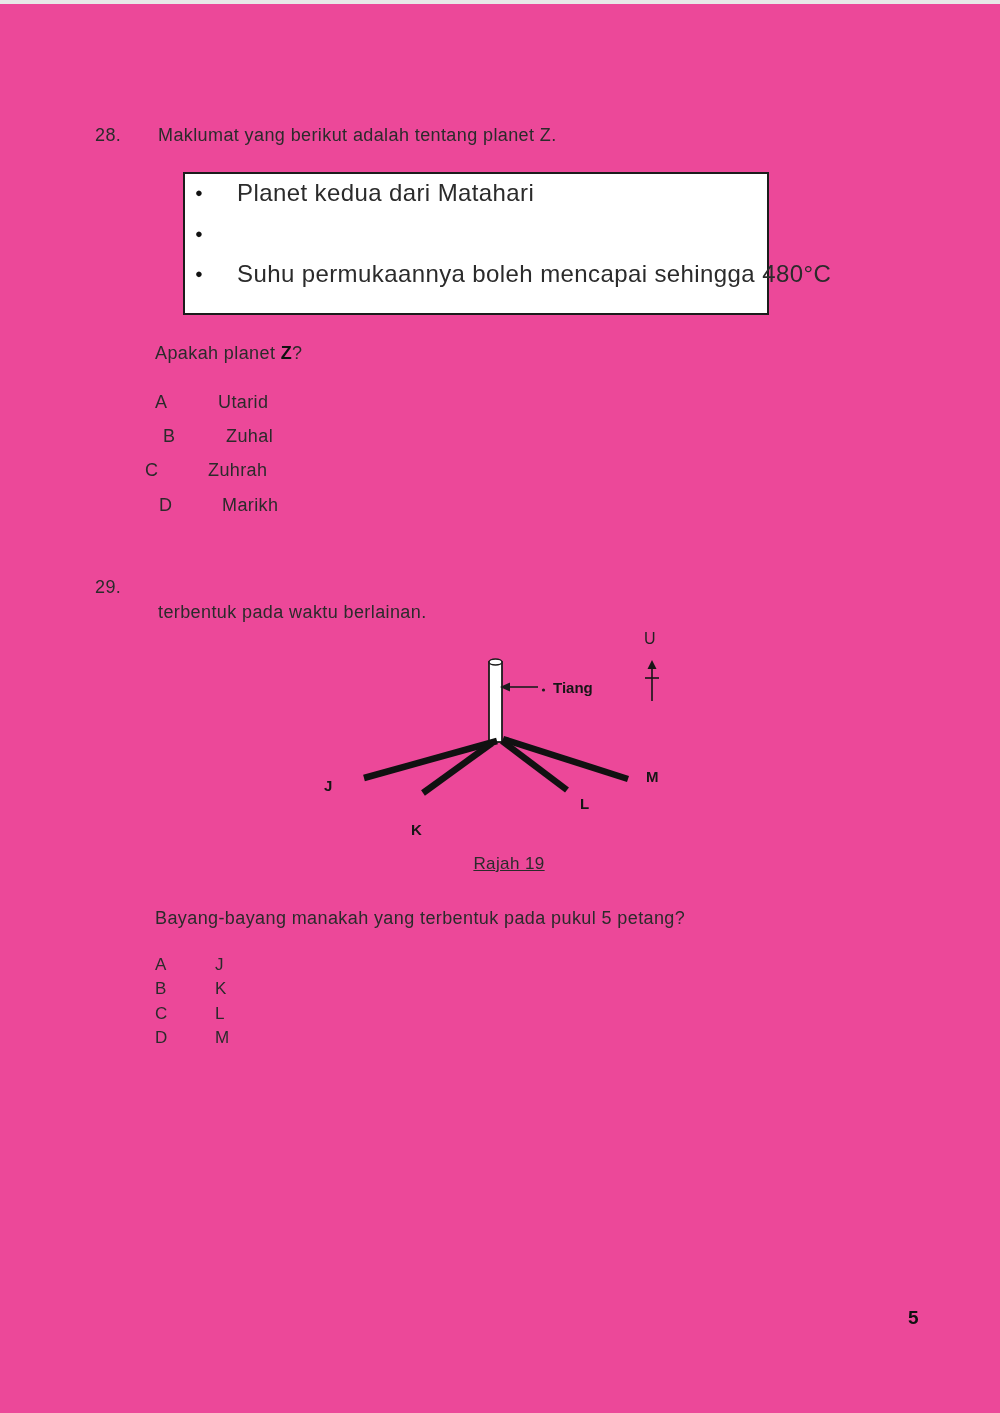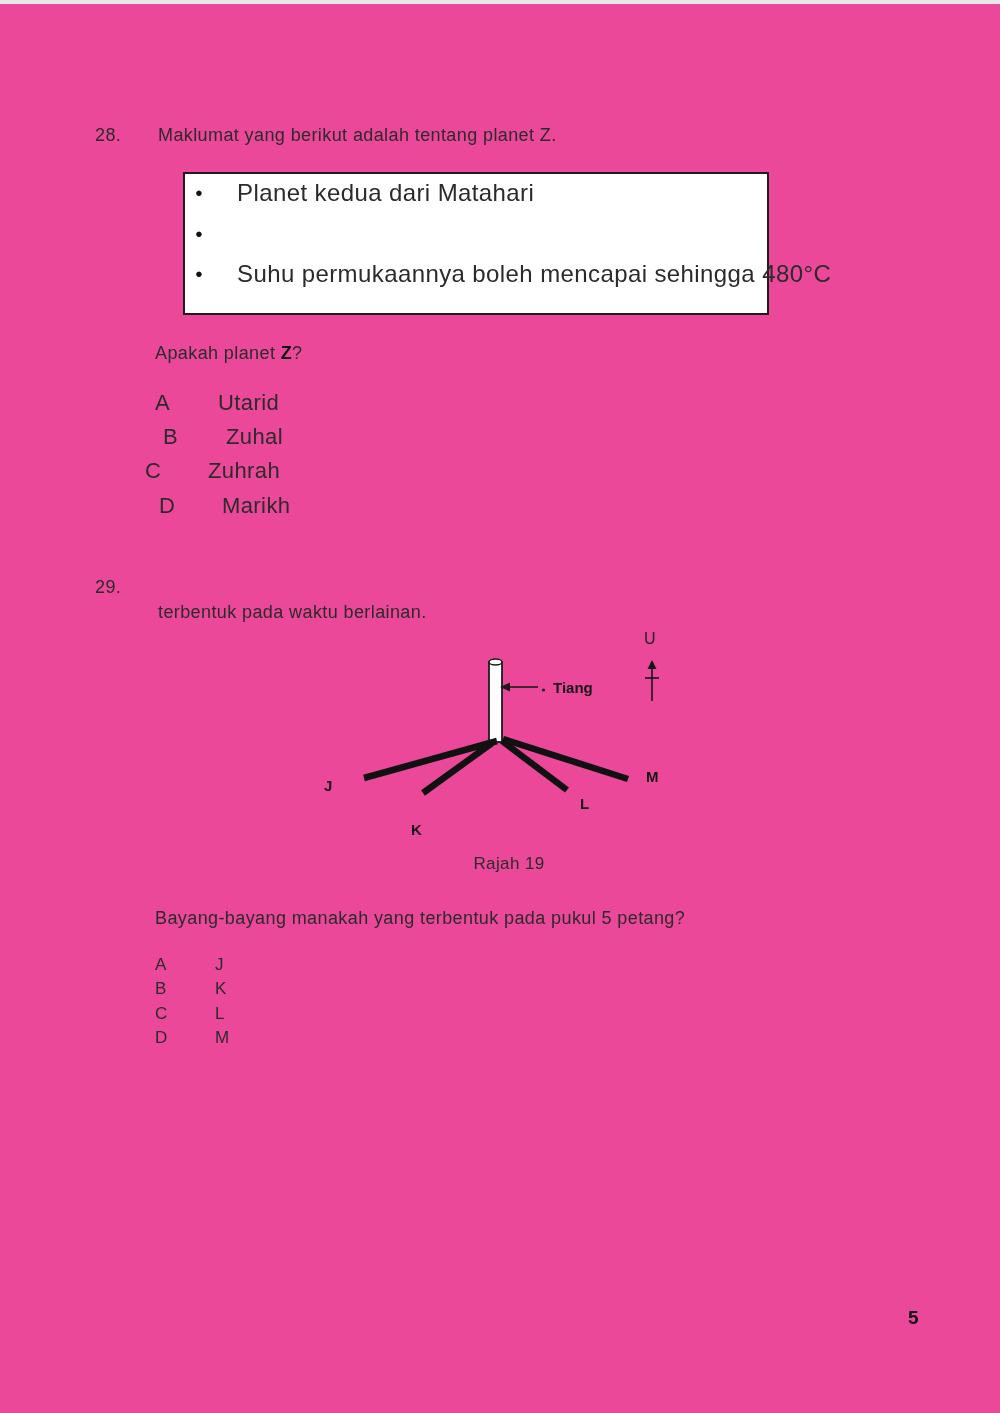--- a/index.html
+++ b/index.html
@@ -17,30 +17,30 @@
   .prompt{font-size:18px;line-height:21px;letter-spacing:0.4px;}
   .info-box{
     position:absolute;
     border:2px solid #1c1c1c;
     background:#ffffff;
     box-sizing:border-box;
   }
   .bullet-row{position:absolute;left:10px;display:flex;align-items:flex-start;}
   .bullet{width:42px;font-size:13px;line-height:22px;color:#111;flex:0 0 42px;}
   .bullet-text{font-size:24px;line-height:22px;letter-spacing:0.4px;white-space:nowrap;}
-  .opt{font-size:22px;line-height:21px;letter-spacing:0.4px;}
+  .opt{font-size:18px;line-height:21px;letter-spacing:0.4px;}
   .opt .opt-letter{display:inline-block;width:63px;}
   .opt-sm{font-size:17px;line-height:19px;letter-spacing:0.3px;}
   .opt-sm .opt-letter{display:inline-block;width:60px;}
   .justified{
     white-space:normal;
     text-align:justify;
     text-align-last:justify;
   }
-  .caption{font-size:17px;letter-spacing:0.4px;text-align:center;}
+  .caption{font-size:17px;letter-spacing:0.4px;text-align:center;text-decoration:underline;}
   .pagenum{font-size:19px;font-weight:bold;color:#111;}
   .bold-z{font-weight:bold;color:#111;}
   svg text{font-family:"Liberation Sans",sans-serif;}
   .diag-label{font-size:15px;font-weight:bold;fill:#161616;}
   .tiang-label{font-size:15px;font-weight:600;fill:#161616;}
   .compass-label{font-size:16px;font-weight:normal;fill:#222;}
 </style>
 </head>
 <body>
 

